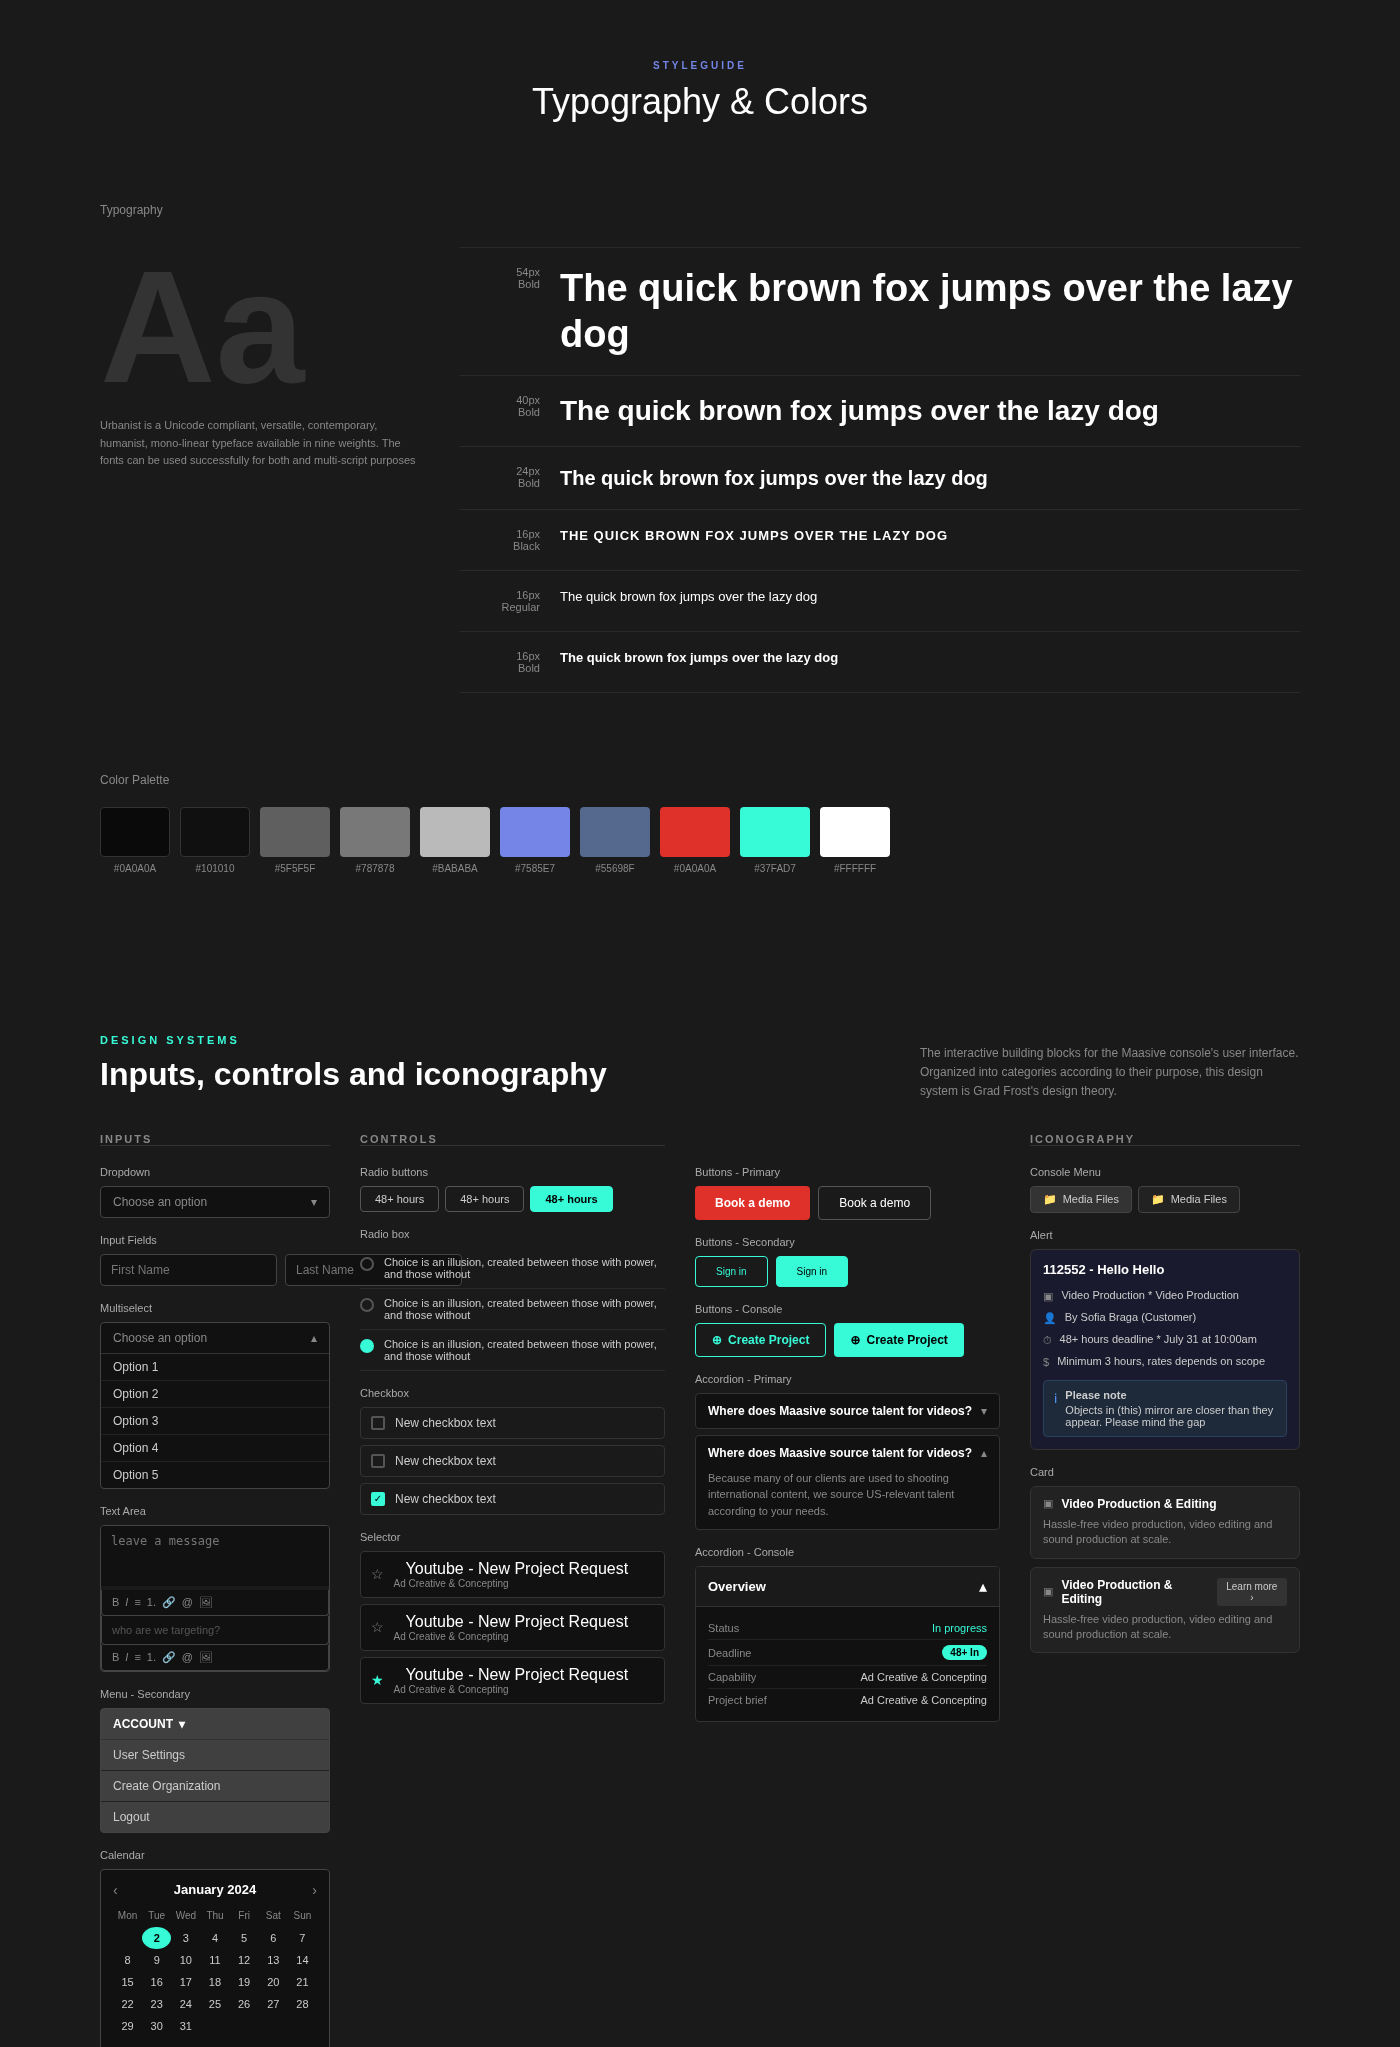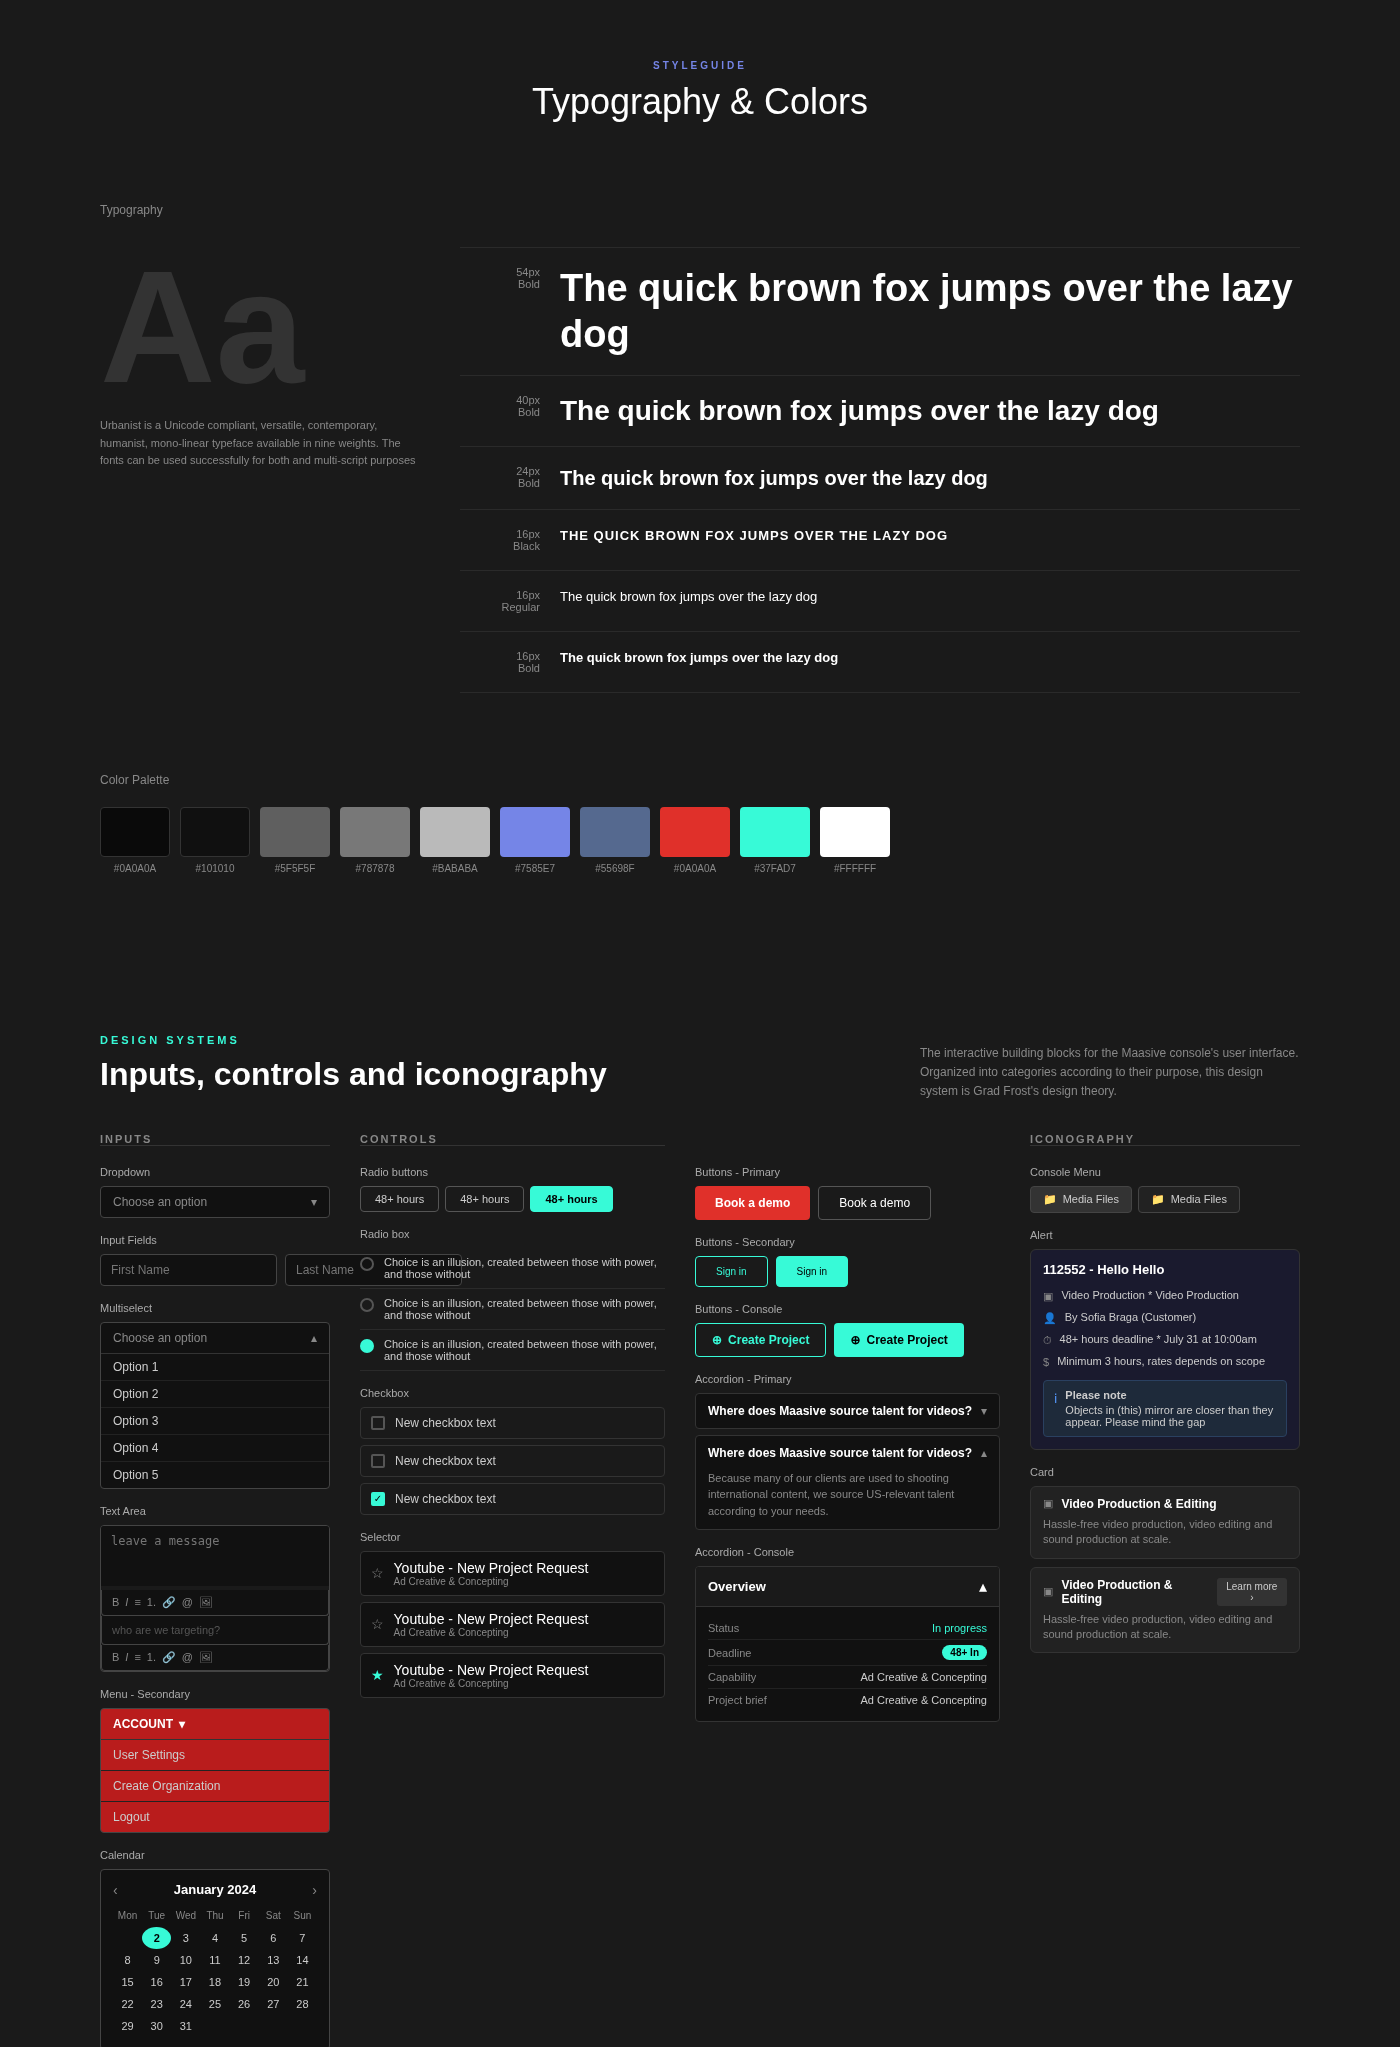--- a/index.html
+++ b/index.html
@@ -259,21 +259,21 @@
       border: 1px solid #444;
       border-top: none;
       border-radius: 0 0 4px 4px;
       padding: 8px 10px;
       color: #555;
       font-size: 11px;
     }
 
     
     .menu-secondary {
-      background: #b91c1c;
+      background: #404040;
       border: 1px solid #444;
       border-radius: 4px;
       margin-top: 8px;
     }
     .menu-account-header {
       padding: 8px 12px;
       font-size: 12px;
       font-weight: 600;
       color: #fff;
       display: flex;
@@ -431,23 +431,24 @@
       margin-bottom: 6px;
     }
     .selector-star {
       color: #888;
       font-size: 14px;
     }
     .selector-info {
       flex: 1;
     }
     .selector-title {
-      font-size: 14px;
+      font-size: 16px;
       color: #fff;
       font-weight: 500;
+      margin-left: 12px;
     }
     .selector-sub {
       font-size: 10px;
       color: #888;
     }
 
     
     .console-menu-row {
       display: flex;
       gap: 6px;

